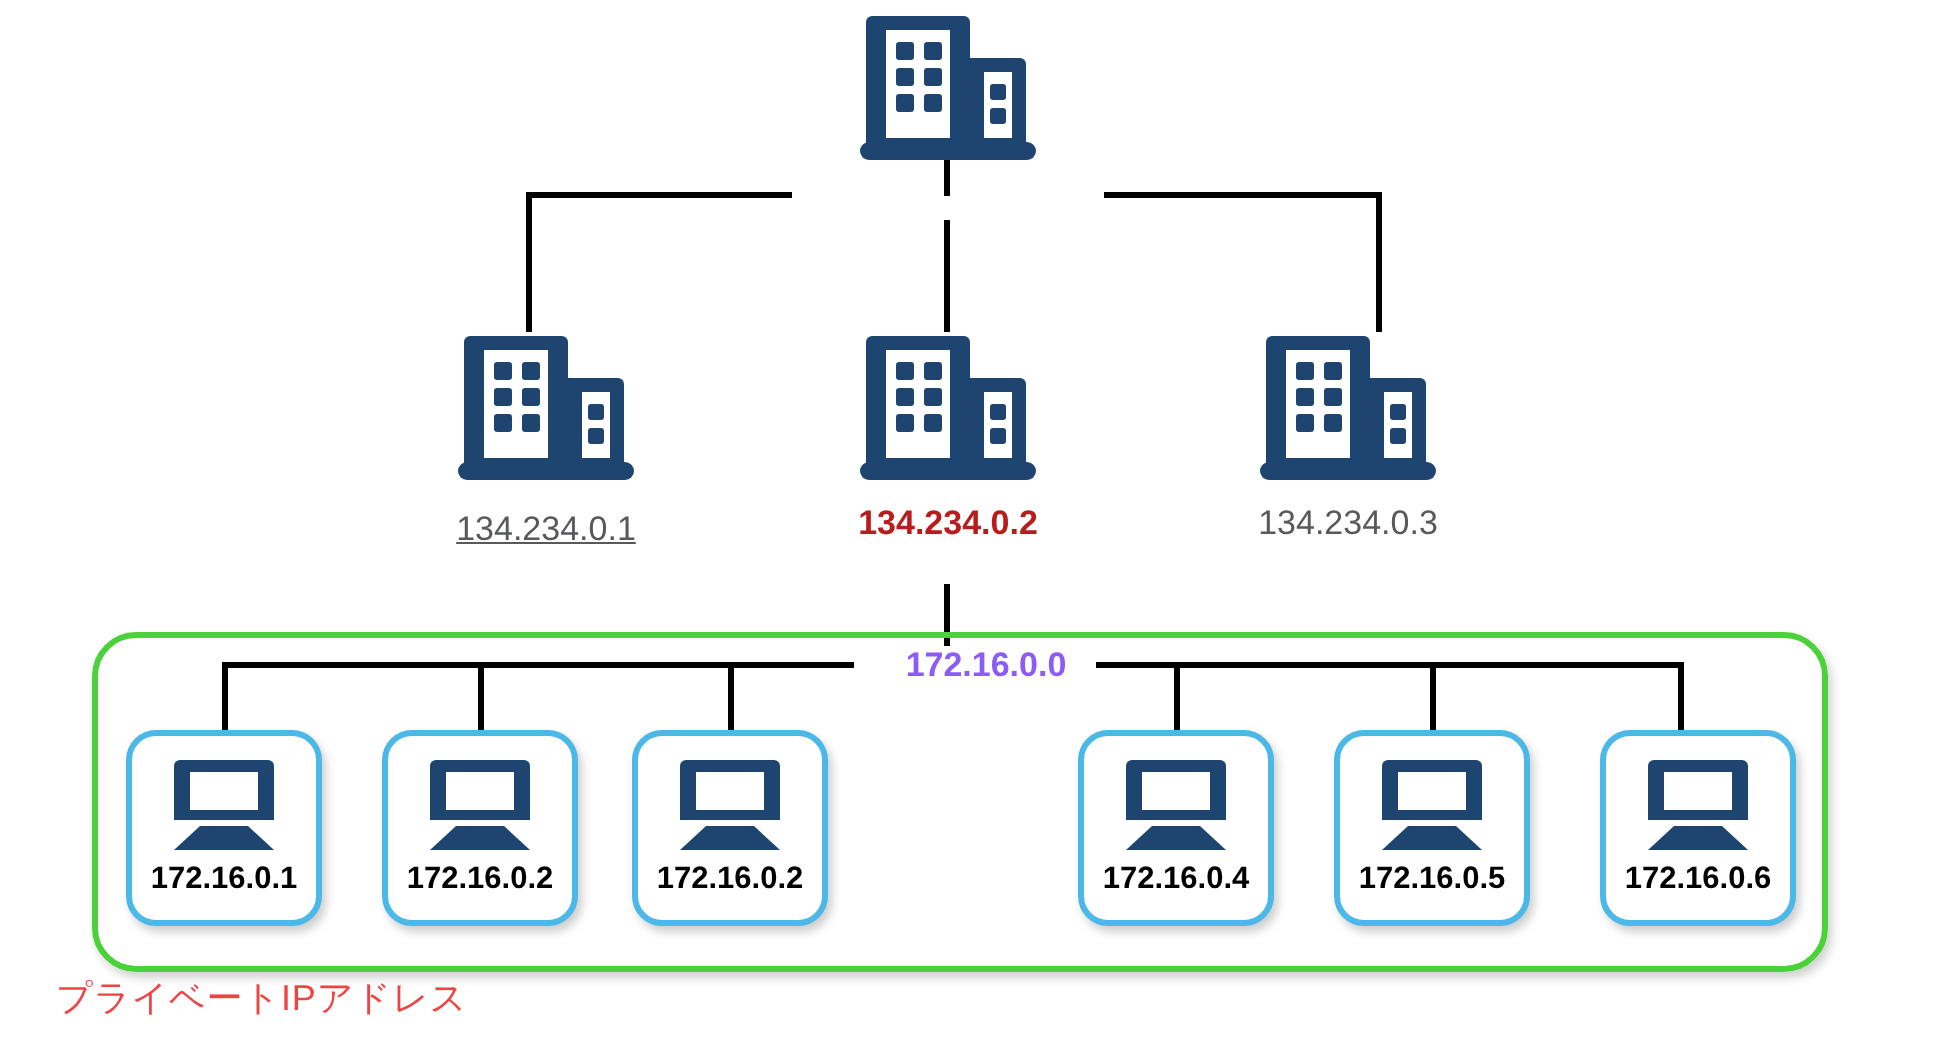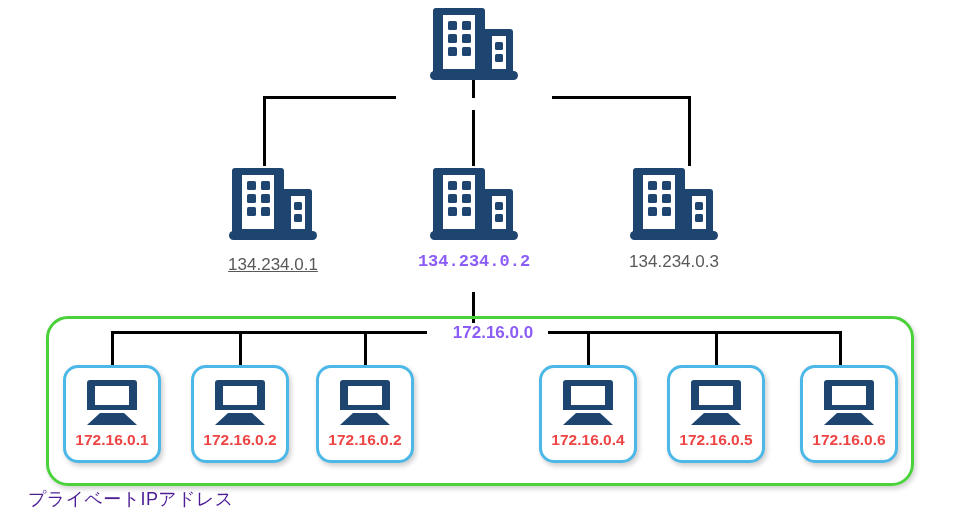--- a/index.html
+++ b/index.html
@@ -33,34 +33,33 @@
     white-space: nowrap;
     line-height: 1.22;
   }
   .label-gray {
     color: #58595b;
     font-size: 17px;
     font-weight: 400;
     text-align: center;
   }
   .label-pink {
-    color: #8b5cf6;
+    color: #b91c1c;
     font-size: 17px;
     font-weight: 700;
     text-align: center;
-    font-family: Liberation Mono, monospace;
   }
   .label-cyan-bus {
     color: #8b5cf6;
     font-size: 17px;
     font-weight: 700;
     text-align: center;
   }
   .label-cyan-caption {
-    color: #4c1d95;
+    color: #ef4444;
     font-size: 18px;
     font-weight: 500;
     letter-spacing: .4px;
   }
 
   
   .building {
     position: absolute;
   }
   .building svg { display: block; }
@@ -86,21 +85,21 @@
     box-sizing: border-box;
     box-shadow: 2px 3px 5px rgba(0,0,0,.20);
     display: flex;
     flex-direction: column;
     align-items: center;
     justify-content: flex-start;
     padding-top: 10px;
   }
   .client .laptop { display: block; }
   .client .client-label {
-    color: #ef4444;
+    color: #000000;
     font-size: 15.5px;
     font-weight: 700;
     margin-top: 3px;
     white-space: nowrap;
   }
 </style>
 </head>
 <body>
 
 <div id="diagram">

